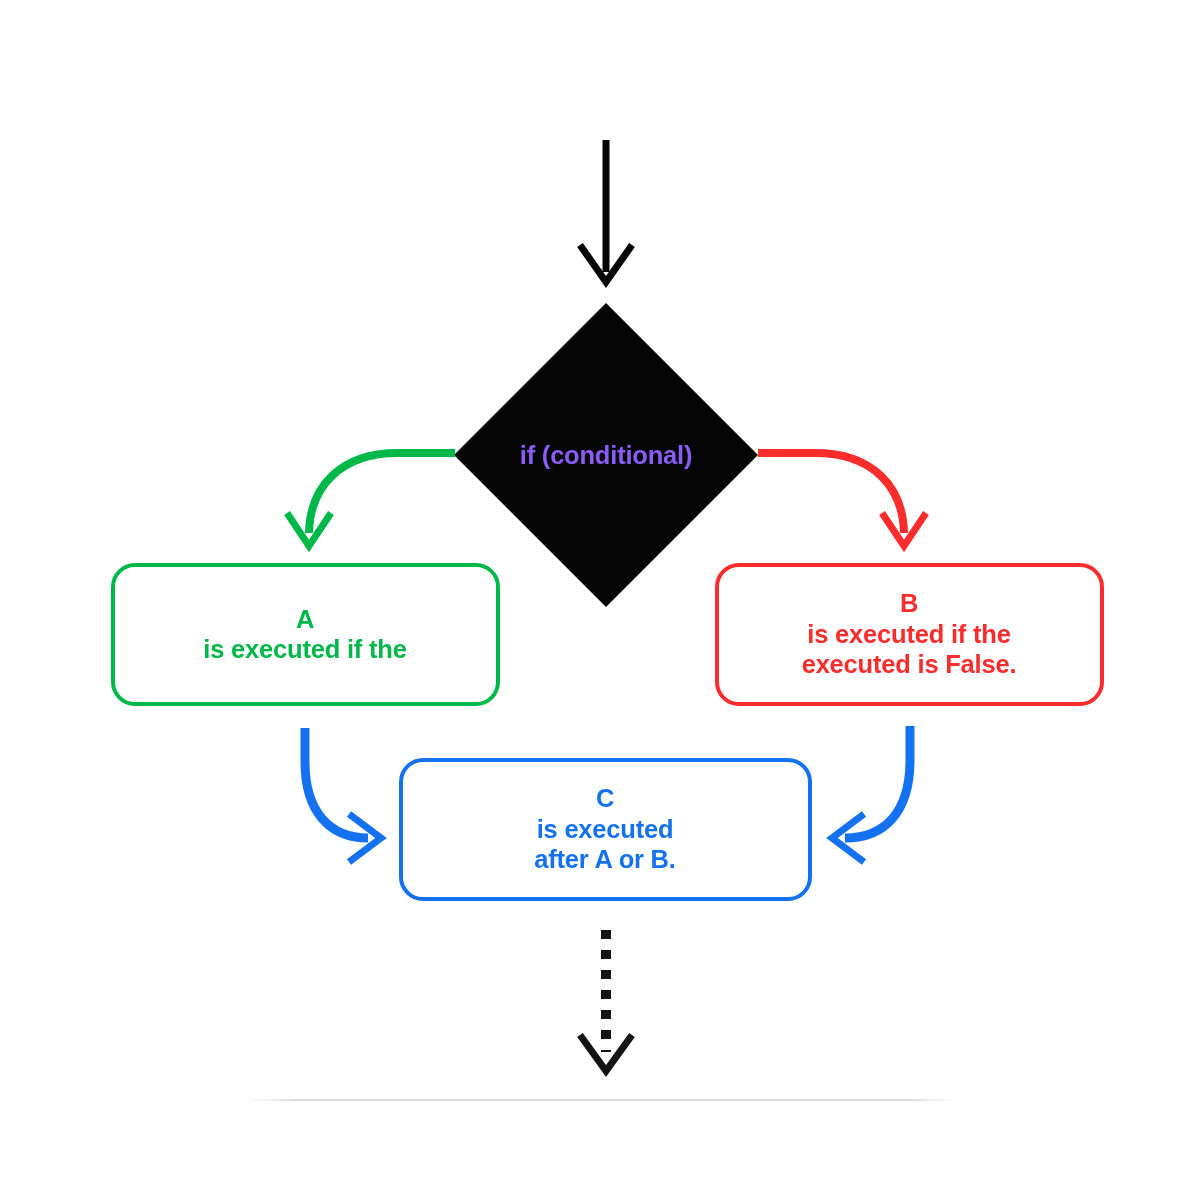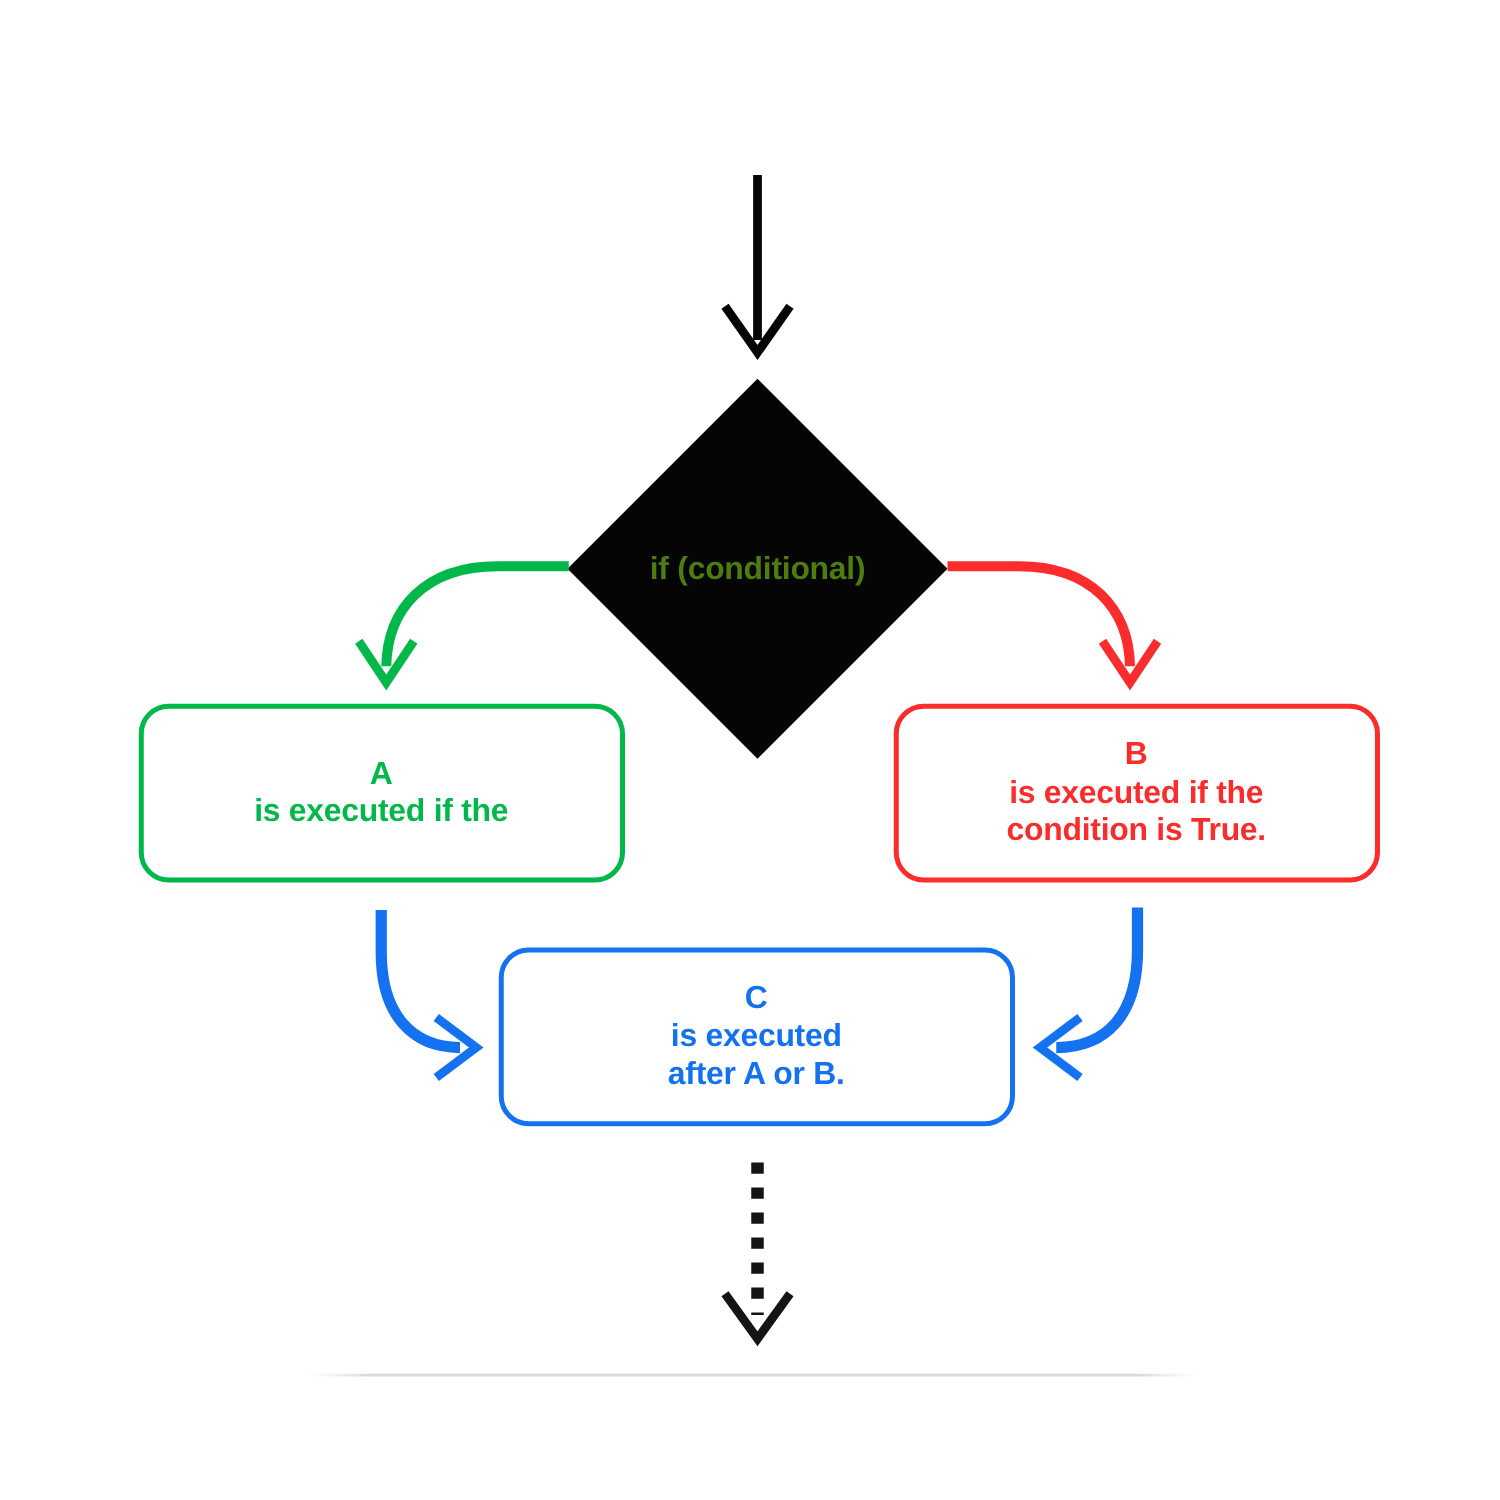--- a/index.html
+++ b/index.html
@@ -37,21 +37,21 @@
     line-height: 1.19;
     letter-spacing: -0.2px;
     pointer-events: none;
   }
   .diamond-label {
     left: 455px;
     top: 432px;
     width: 302px;
     height: 46px;
     font-size: 25.5px;
-    color: #4d7c0f;
+    color: #8b5cf6;
   }
   .box-label {
     width: 390px;
     height: 144px;
     font-size: 25.5px;
   }
   .box-label .lead {
     font-size: 25.5px;
   }
   #label-a {
@@ -143,21 +143,21 @@
   </div>
 
   <div class="node-text box-label" id="label-a">
     <span class="ln lead">A</span>
     <span class="ln">is executed if the</span>
   </div>
 
   <div class="node-text box-label" id="label-b">
     <span class="ln lead">B</span>
     <span class="ln">is executed if the</span>
-    <span class="ln">condition is True.</span>
+    <span class="ln">executed is False.</span>
   </div>
 
   <div class="node-text box-label" id="label-c">
     <span class="ln lead">C</span>
     <span class="ln">is executed</span>
     <span class="ln">after A or B.</span>
   </div>
 
 </div>
 

